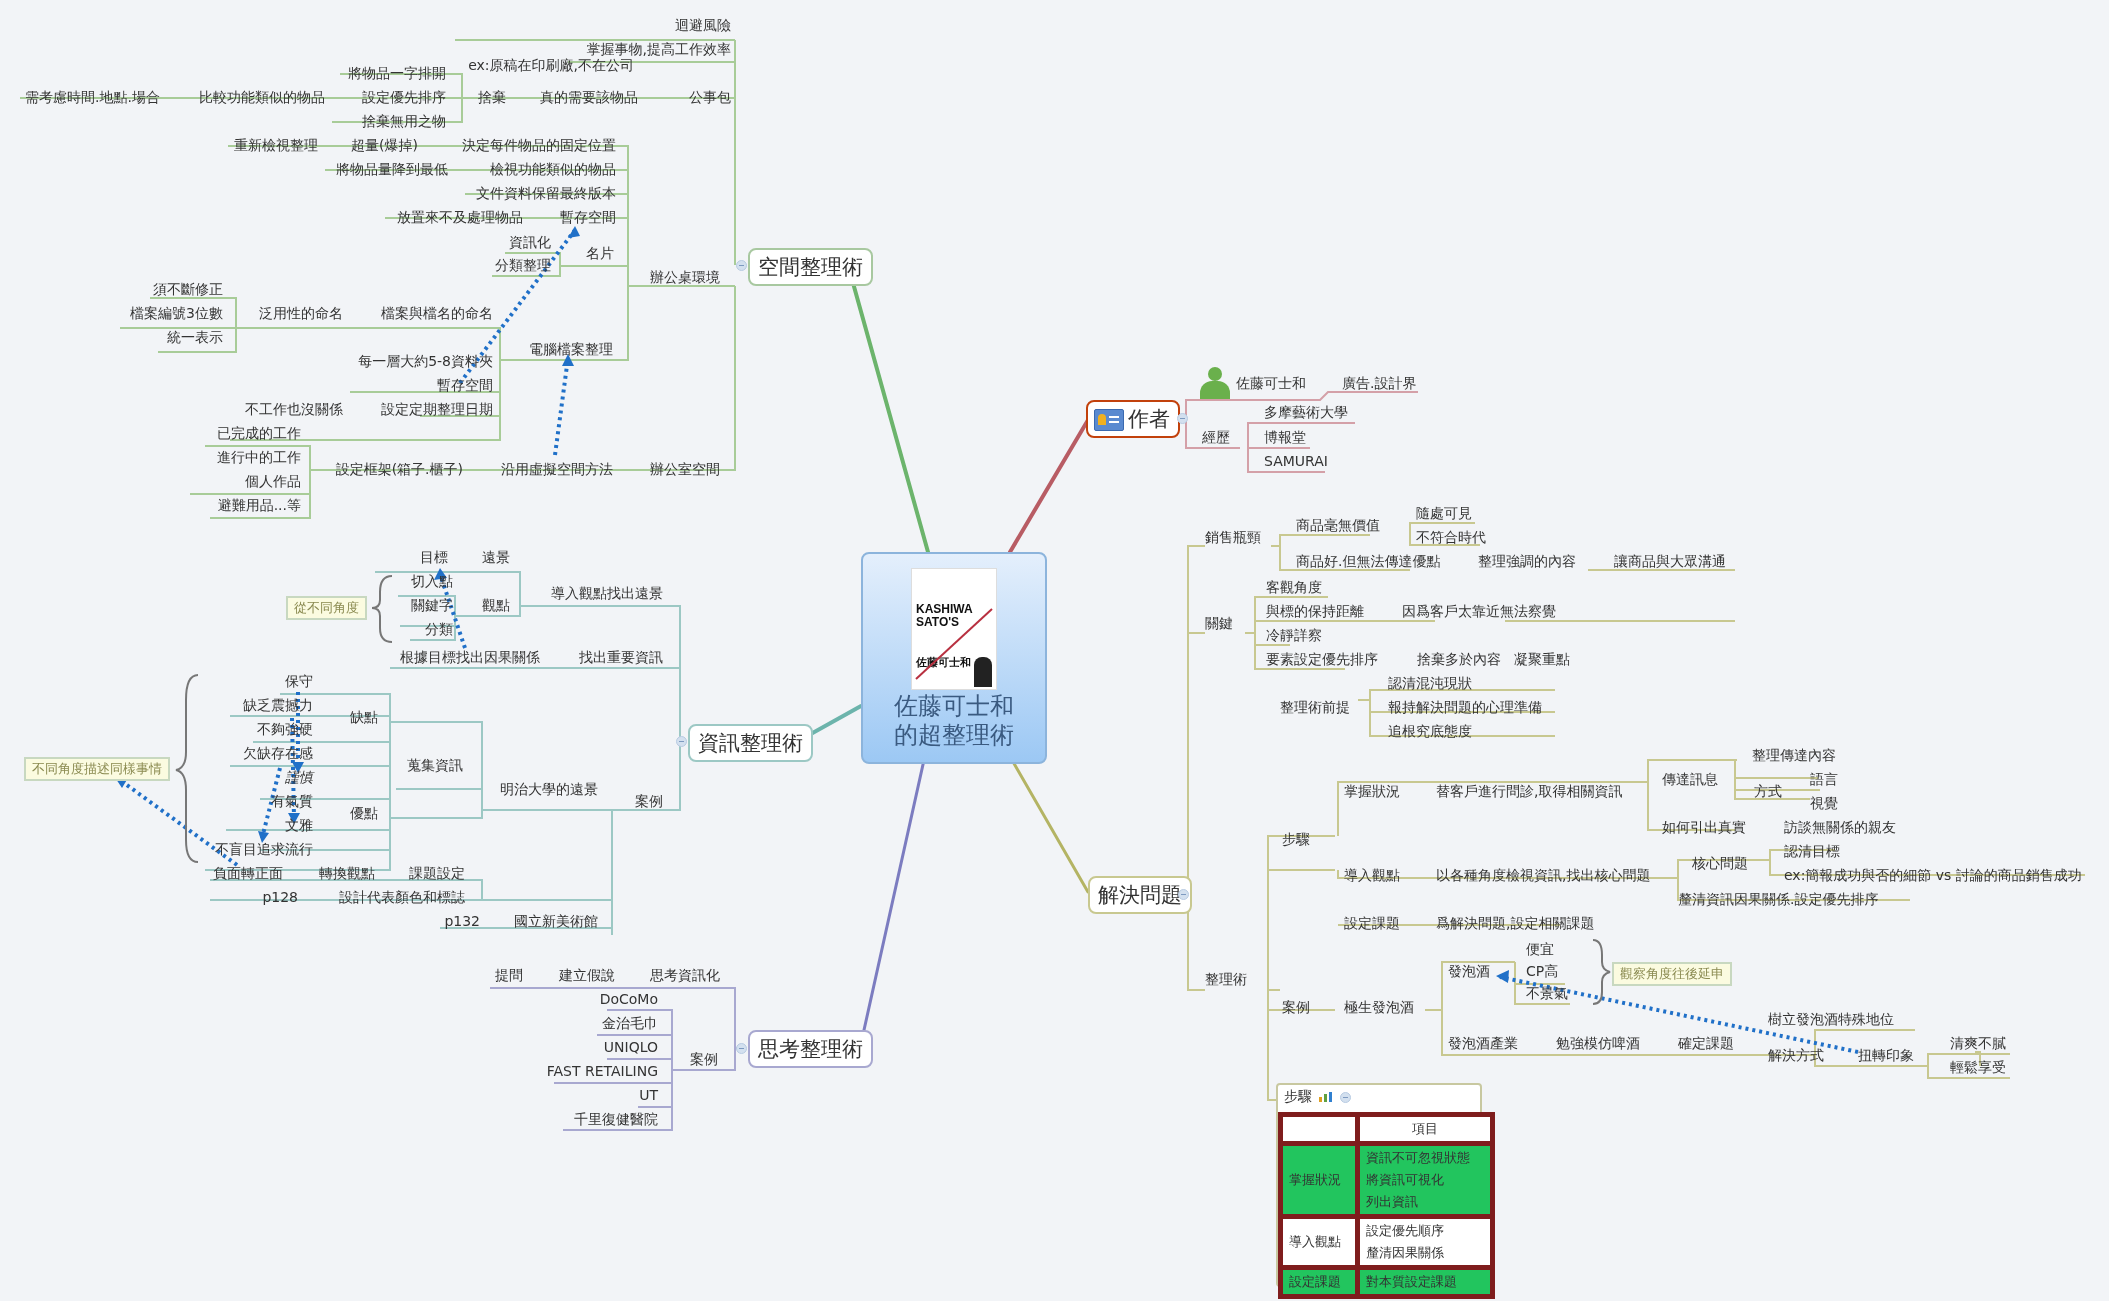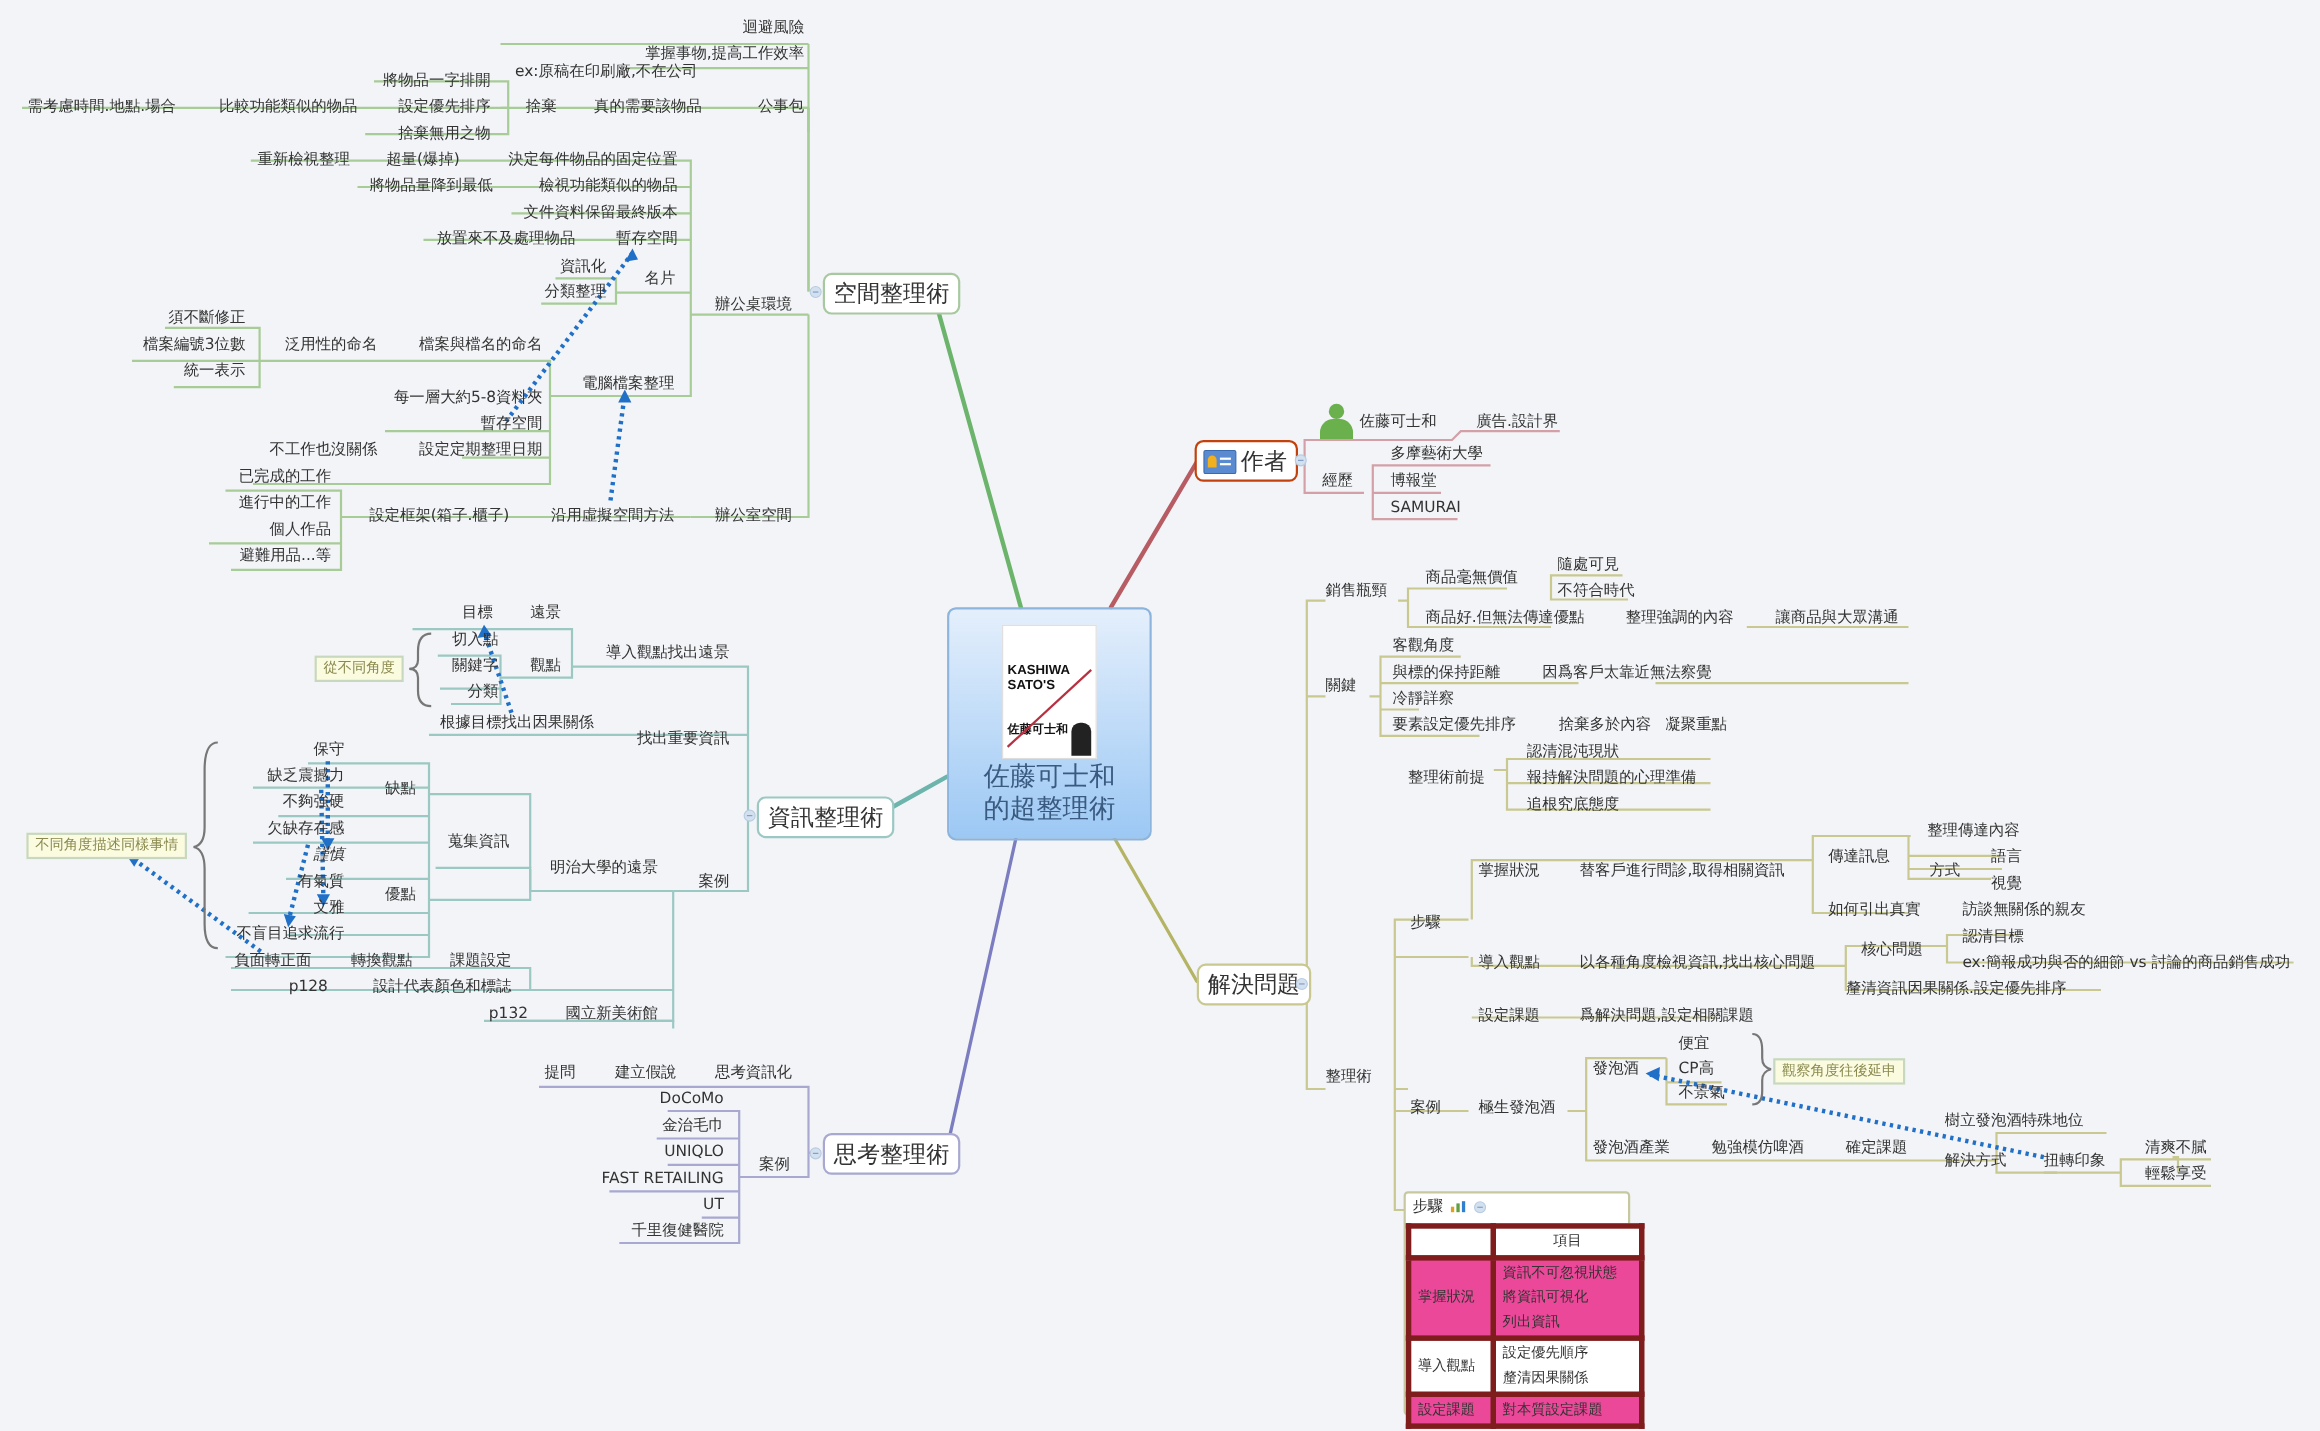--- a/index.html
+++ b/index.html
@@ -20,21 +20,21 @@
   .central{position:absolute;left:861px;top:552px;width:182px;height:208px;border-radius:8px;
      border:2px solid #8cb4dc;background:linear-gradient(#e4effc,#9cc8f4);}
   .cover{position:absolute;left:48px;top:14px;width:84px;height:120px;background:#fff;border:1px solid #ddd;overflow:hidden;}
   .cover .t1{position:absolute;left:4px;top:34px;font-size:12px;font-weight:bold;color:#111;font-family:"Liberation Sans",sans-serif;line-height:13px;}
   .cover .t2{position:absolute;left:4px;top:88px;font-size:11px;font-weight:bold;color:#111;line-height:12px;}
   .cover .slash{position:absolute;left:0;top:0;width:84px;height:120px;}
   .cover .man{position:absolute;right:4px;bottom:2px;width:18px;height:30px;background:#222;border-radius:8px 8px 0 0;}
   .central .ctitle{position:absolute;left:0;right:0;top:138px;text-align:center;font-size:24px;line-height:29px;color:#3a5a80;}
   table.steps{position:absolute;left:1276px;top:1102px;border-collapse:collapse;font-size:13px;background:#fff;}
   table.steps td{border:5px solid #7f1d1d;padding:1px 6px;line-height:22px;vertical-align:middle;}
-  table.steps tr.hl td{background:#ec4899;}
+  table.steps tr.hl td{background:#22c55e;}
   .stepsbox{position:absolute;left:1276px;top:1083px;width:202px;height:200px;border:2px solid #c8c8a0;border-radius:4px;background:#fff;}
 </style>
 </head>
 <body>
 
 <svg id="lines" xmlns="http://www.w3.org/2000/svg">
 
   <g fill="none" stroke-width="4" stroke-linecap="round">
     <path d="M928 552 L848 265" stroke="#6cb46c"></path>
     <path d="M1010 552 L1088 420" stroke="#b85c64"></path>
@@ -202,21 +202,21 @@
     <div class="n r" style="top: 448px; right: 1806px;">進行中的工作</div>
     <div class="n r" style="top: 472px; right: 1806px;">個人作品</div>
     <div class="n r" style="top: 496px; right: 1806px;">避難用品...等</div>
     <div class="n r" style="top: 548px; right: 1597px;">遠景</div>
     <div class="n r" style="top: 548px; right: 1659px;">目標</div>
     <div class="n r" style="top: 584px; right: 1444px;">導入觀點找出遠景</div>
     <div class="n r" style="top: 596px; right: 1597px;">觀點</div>
     <div class="n r" style="top: 572px; right: 1654px;">切入點</div>
     <div class="n r" style="top: 596px; right: 1654px;">關鍵字</div>
     <div class="n r" style="top: 620px; right: 1654px;">分類</div>
-    <div class="n r" style="top: 662px; right: 1444px; text-align: right;">找出重要資訊</div>
+    <div class="n r" style="top: 648px; right: 1444px; text-align: right;">找出重要資訊</div>
     <div class="n r" style="top: 648px; right: 1567px;">根據目標找出因果關係</div>
     <div class="n r" style="top: 792px; right: 1444px;">案例</div>
     <div class="n r" style="top: 780px; right: 1509px;">明治大學的遠景</div>
     <div class="n r" style="top: 756px; right: 1644px;">蒐集資訊</div>
     <div class="n r" style="top: 708px; right: 1729px;">缺點</div>
     <div class="n r" style="top: 804px; right: 1729px;">優點</div>
     <div class="n r" style="top: 672px; right: 1794px;">保守</div>
     <div class="n r" style="top: 696px; right: 1794px;">缺乏震撼力</div>
     <div class="n r" style="top: 720px; right: 1794px;">不夠強硬</div>
     <div class="n r" style="top: 744px; right: 1794px;">欠缺存在感</div>

